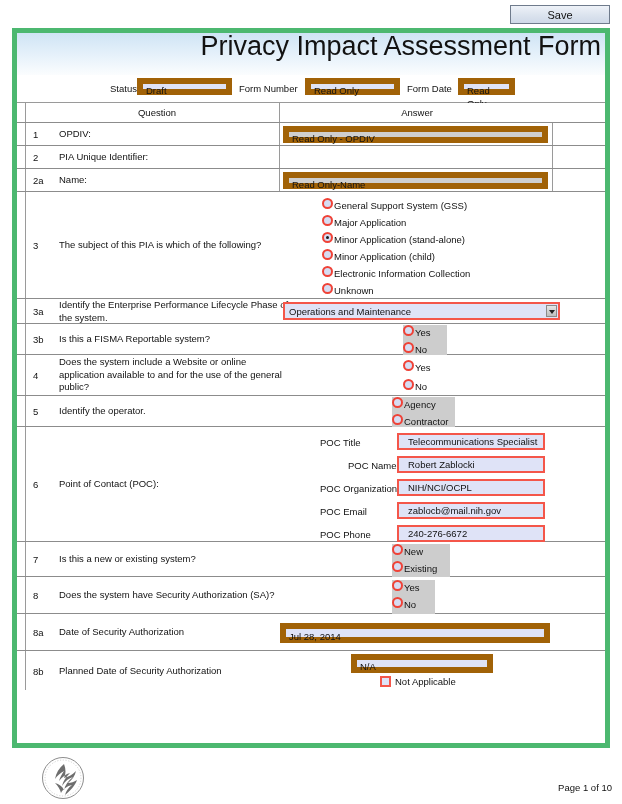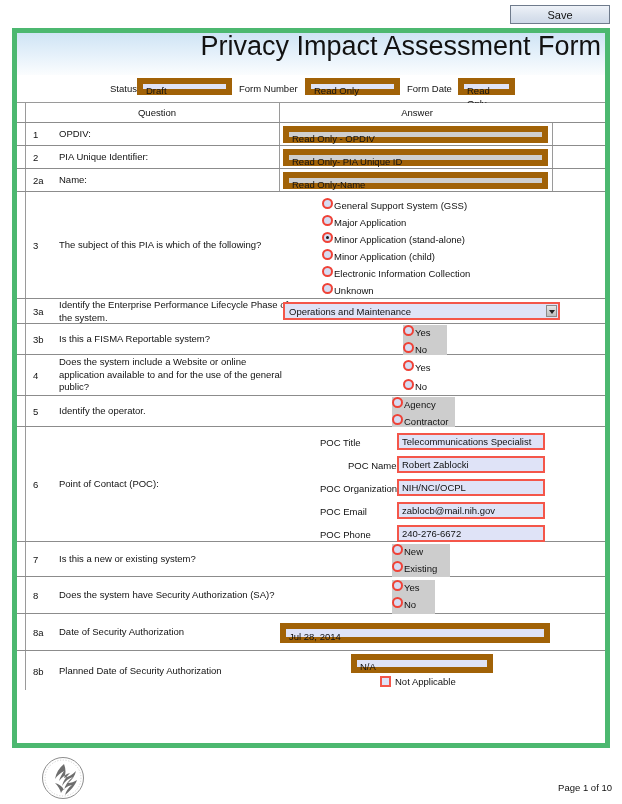--- a/index.html
+++ b/index.html
@@ -125,21 +125,21 @@
     content:"";position:absolute;left:2px;top:4px;
     border-left:3px solid transparent;border-right:3px solid transparent;
     border-top:4px solid #222;
   }
 
   
   .poc-lbl{position:absolute;font-size:9.5px;color:#111;left:303px;}
   .poc-fld{
     position:absolute;left:380px;height:17px;width:148px;
     background:#dfe3f7;border:2px solid #f4564a;box-sizing:border-box;
-    font-size:9.5px;line-height:13px;padding-left:3px;color:#111;cursor:text;
+    font-size:9.5px;line-height:13px;padding-left:9px;color:#111;cursor:text;
   }
 
   
   .cbox{
     display:inline-block;width:11px;height:11px;
     border:2px solid #f4564a;background:#dfe3f7;
     box-sizing:border-box;vertical-align:-2px;margin-right:4px;cursor:pointer;
   }
 
   
@@ -192,21 +192,20 @@
       <div class="qtext">OPDIV:</div>
       <div class="fld gray" style="left:266px;top:3px;width:265px;">Read Only - OPDIV</div>
     </div>
 
     <div class="row" style="height:23px;">
       <div class="vline" style="left:8px;"></div>
       <div class="vline" style="left:262px;"></div>
       <div class="vline" style="left:535px;"></div>
       <div class="num">2</div>
       <div class="qtext">PIA Unique Identifier:</div>
-      <div class="fld gray" style="left:266px;top:3px;width:265px;">Read Only- PIA Unique ID</div>
     </div>
 
     <div class="row" style="height:23px;">
       <div class="vline" style="left:8px;"></div>
       <div class="vline" style="left:262px;"></div>
       <div class="vline" style="left:535px;"></div>
       <div class="num">2a</div>
       <div class="qtext">Name:</div>
       <div class="fld gray" style="left:266px;top:3px;width:265px;">Read Only-Name</div>
     </div>

